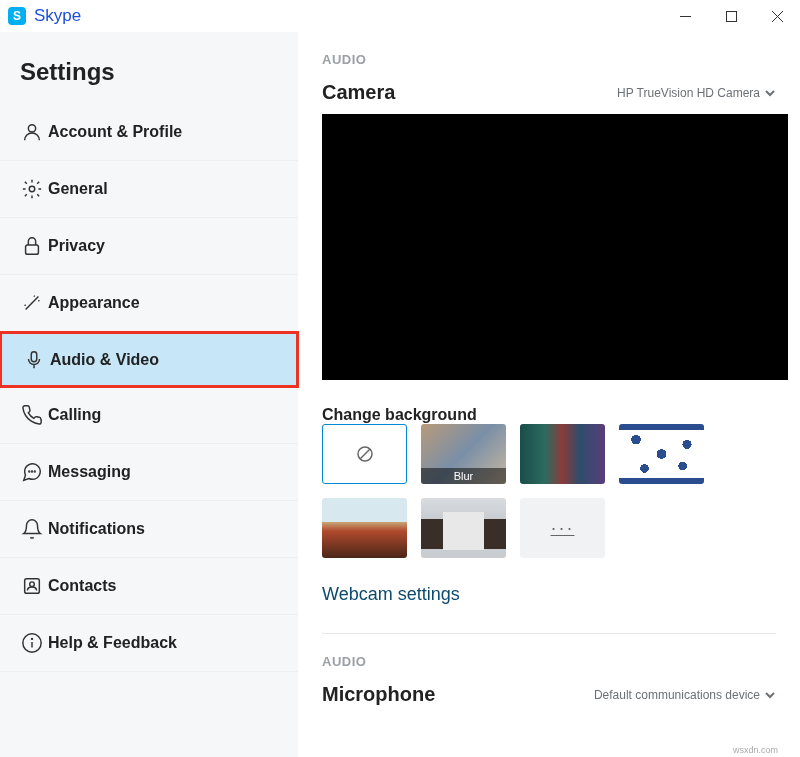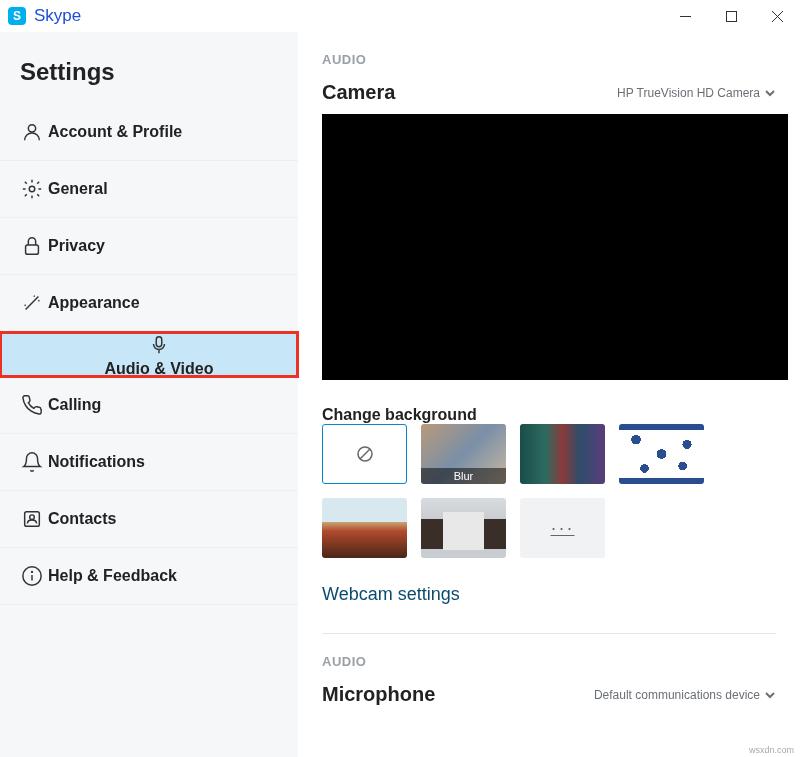--- a/index.html
+++ b/index.html
@@ -7,21 +7,21 @@
     .titlebar { display: flex; align-items: center; height: 32px; padding-left: 8px; background: #fff; }
     .titlebar .app-icon { width: 18px; height: 18px; border-radius: 4px; background: #00aff0; color: #fff; display: flex; align-items: center; justify-content: center; font-size: 12px; font-weight: bold; margin-right: 8px; }
     .titlebar .title { font-size: 17px; color: #1d4ed8; }
     .titlebar .spacer { flex: 1; }
     .win-btn { width: 46px; height: 32px; display: flex; align-items: center; justify-content: center; color: #333; }
     .win-btn svg { width: 11px; height: 11px; }
     .container { display: flex; height: calc(100% - 32px); }
     .sidebar { width: 298px; background: #f5f7f9; display: flex; flex-direction: column; }
     .sidebar-title { font-size: 24px; font-weight: 700; padding: 26px 20px 18px 20px; color: #222; }
     .sidebar-item { display: flex; align-items: center; height: 57px; padding-left: 20px; gap: 4px; border-bottom: 1px solid #eceff2; font-size: 16px; font-weight: 600; color: #222; cursor: pointer; }
-    .sidebar-item.selected { background: #c7e7f8; border: 3px solid #ed3224; margin: -1px; height: 47px; flex-direction: column; }
+    .sidebar-item.selected { background: #c7e7f8; border: 3px solid #ed3224; margin: -1px; height: 57px; }
     .sidebar-item .icon { width: 24px; height: 24px; display: flex; align-items: center; justify-content: center; color: #333; }
     .sidebar-item .icon svg { width: 22px; height: 22px; stroke: currentColor; fill: none; stroke-width: 1.6; }
     .main { flex: 1; padding: 20px 24px 0 24px; overflow-y: auto; }
     .section-label { font-size: 13px; font-weight: 600; color: #9ba0a6; letter-spacing: 0.5px; margin-bottom: 14px; }
     .row { display: flex; justify-content: space-between; align-items: center; margin-bottom: 10px; }
     .row-title { font-size: 20px; font-weight: 700; color: #222; }
     .row-value { font-size: 12px; color: #6b7076; display: flex; align-items: center; gap: 4px; cursor: pointer; }
     .row-value svg { width: 12px; height: 12px; stroke: #6b7076; stroke-width: 2; fill: none; }
     .camera-preview { width: 466px; height: 266px; background: #000; margin-bottom: 26px; }
     .sub-title { font-size: 16px; font-weight: 700; color: #222; }
@@ -32,21 +32,21 @@
     .bg-tile.blur { background: linear-gradient(135deg, #b89a7a, #7a8fa8, #c9b8a0); }
     .bg-tile.blur .label { position: absolute; bottom: 0; left: 0; right: 0; background: rgba(0,0,0,0.5); color: #fff; font-size: 11px; text-align: center; padding: 2px 0; }
     .bg-tile.img1 { background: linear-gradient(90deg, #1a4d4a 0%, #2d6b5f 30%, #8b3a3a 50%, #2d4d6b 70%, #5a3d7a 100%); }
     .bg-tile.img2 { background: #fff; background-image: radial-gradient(circle at 20% 20%, #2a4d8f 0 6%, transparent 6%), radial-gradient(circle at 50% 50%, #2a4d8f 0 10%, transparent 10%), radial-gradient(circle at 80% 30%, #2a4d8f 0 6%, transparent 6%), radial-gradient(circle at 30% 80%, #2a4d8f 0 6%, transparent 6%), radial-gradient(circle at 75% 75%, #2a4d8f 0 6%, transparent 6%); border-top: 6px solid #2a4d8f; border-bottom: 6px solid #2a4d8f; }
     .bg-tile.img3 { background: linear-gradient(180deg, #d8e8ef 0%, #d8e8ef 40%, #c9a574 40%, #b04a2e 55%, #4a2618 100%); }
     .bg-tile.img4 { background: linear-gradient(180deg, #d8dce0 0%, #c9cdd1 35%, #3a2f28 35%, #3a2f28 85%, #c9cdd1 85%); position: relative; }
     .bg-tile.img4::after { content: ""; position: absolute; inset: 14px 22px 8px 22px; background: #e8e8e8; }
     .bg-tile.more { background: #f1f2f4; color: #666; font-size: 18px; letter-spacing: 2px; }
     .link { color: #0c4a6e; font-size: 18px; cursor: pointer; margin-bottom: 28px; display: inline-block; }
     .divider { height: 1px; background: #e5e7ea; margin-bottom: 20px; }
-    .watermark { position: absolute; bottom: 2px; right: 6px; font-size: 9px; color: #aaa; }
+    .watermark { position: absolute; bottom: 2px; right: 22px; font-size: 9px; color: #aaa; }
   </style>
 </head>
 <body>
 
 <div class="titlebar">
   <div class="app-icon">S</div>
   <div class="title">Skype</div>
   <div class="spacer"></div>
   <div class="win-btn">
       <svg viewBox="0 0 11 11">
@@ -114,20 +114,31 @@
         </span>
       <span>Audio &amp; Video</span>
     </div>
     <div class="sidebar-item">
       <span class="icon">
           <svg viewBox="0 0 24 24">
             <path d="M22 16.9v3a2 2 0 0 1-2.2 2 19.8 19.8 0 0 1-8.6-3.1 19.5 19.5 0 0 1-6-6A19.8 19.8 0 0 1 2.1 4.2 2 2 0 0 1 4.1 2h3a2 2 0 0 1 2 1.7c.1.9.3 1.8.6 2.6a2 2 0 0 1-.5 2.1L8 9.6a16 16 0 0 0 6 6l1.2-1.2a2 2 0 0 1 2.1-.5c.8.3 1.7.5 2.6.6a2 2 0 0 1 1.7 2z"></path>
           </svg>
         </span>
       <span>Calling</span>
+    </div>
+    <div class="sidebar-item">
+      <span class="icon">
+          <svg viewBox="0 0 24 24">
+            <path d="M21 11.5a8.38 8.38 0 0 1-.9 3.8 8.5 8.5 0 0 1-7.6 4.7 8.38 8.38 0 0 1-3.8-.9L3 21l1.9-5.7a8.38 8.38 0 0 1-.9-3.8 8.5 8.5 0 0 1 4.7-7.6 8.38 8.38 0 0 1 3.8-.9h.5a8.48 8.48 0 0 1 8 8v.5z"></path>
+            <circle cx="9" cy="11.5" r="0.5" fill="#333"></circle>
+            <circle cx="12" cy="11.5" r="0.5" fill="#333"></circle>
+            <circle cx="15" cy="11.5" r="0.5" fill="#333"></circle>
+          </svg>
+        </span>
+      <span>Messaging</span>
     </div>
     <div class="sidebar-item">
       <span class="icon">
           <svg viewBox="0 0 24 24">
             <path d="M18 8a6 6 0 0 0-12 0c0 7-3 9-3 9h18s-3-2-3-9M13.7 21a2 2 0 0 1-3.4 0"></path>
           </svg>
         </span>
       <span>Notifications</span>
     </div>
     <div class="sidebar-item">

